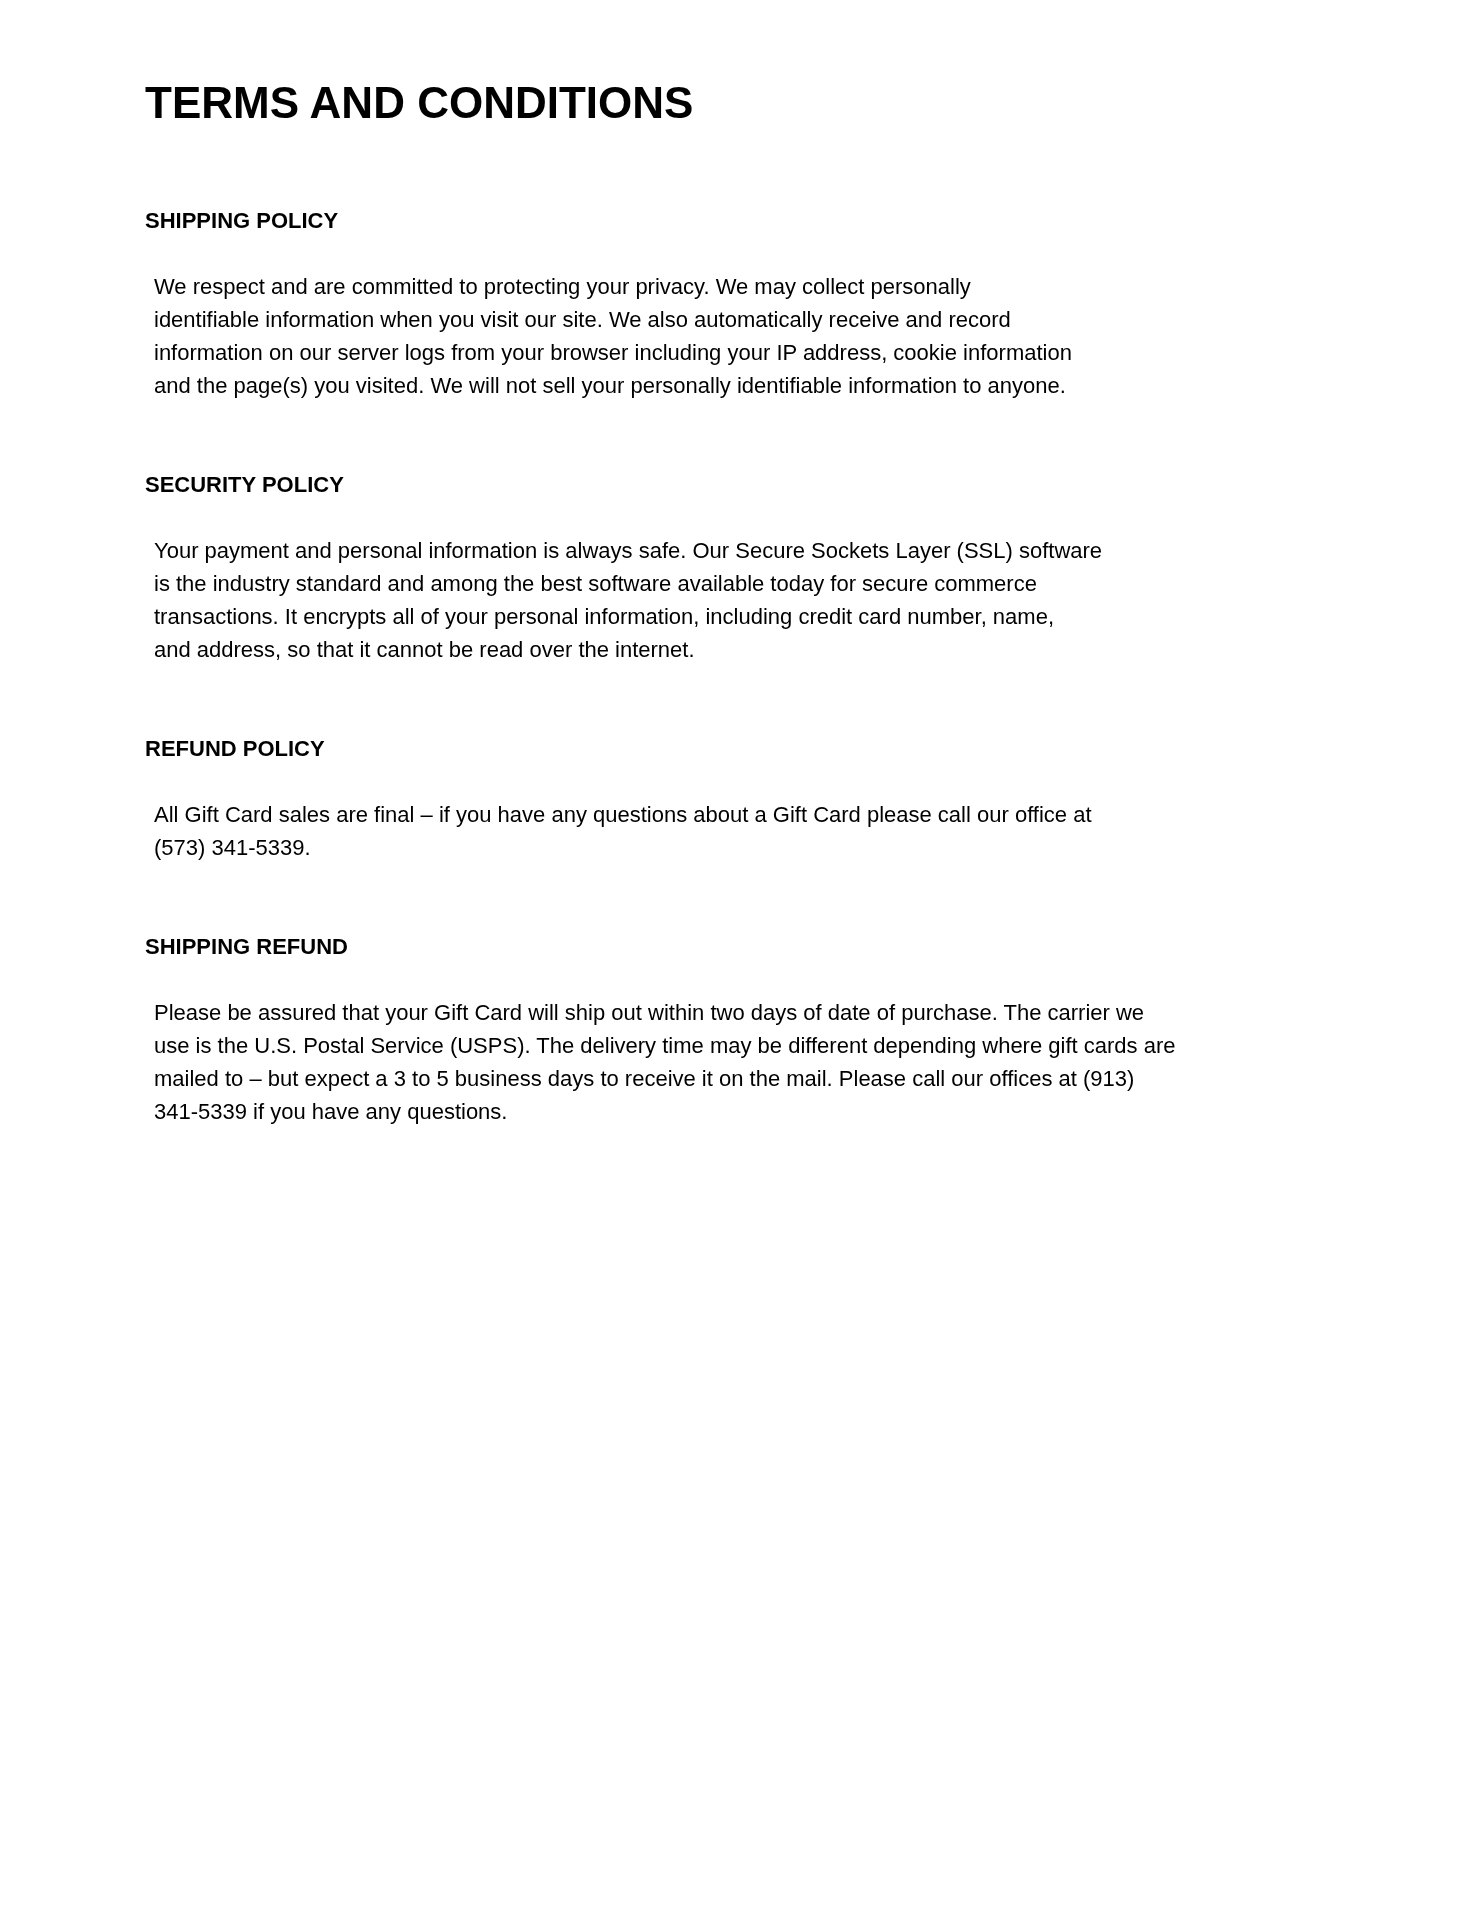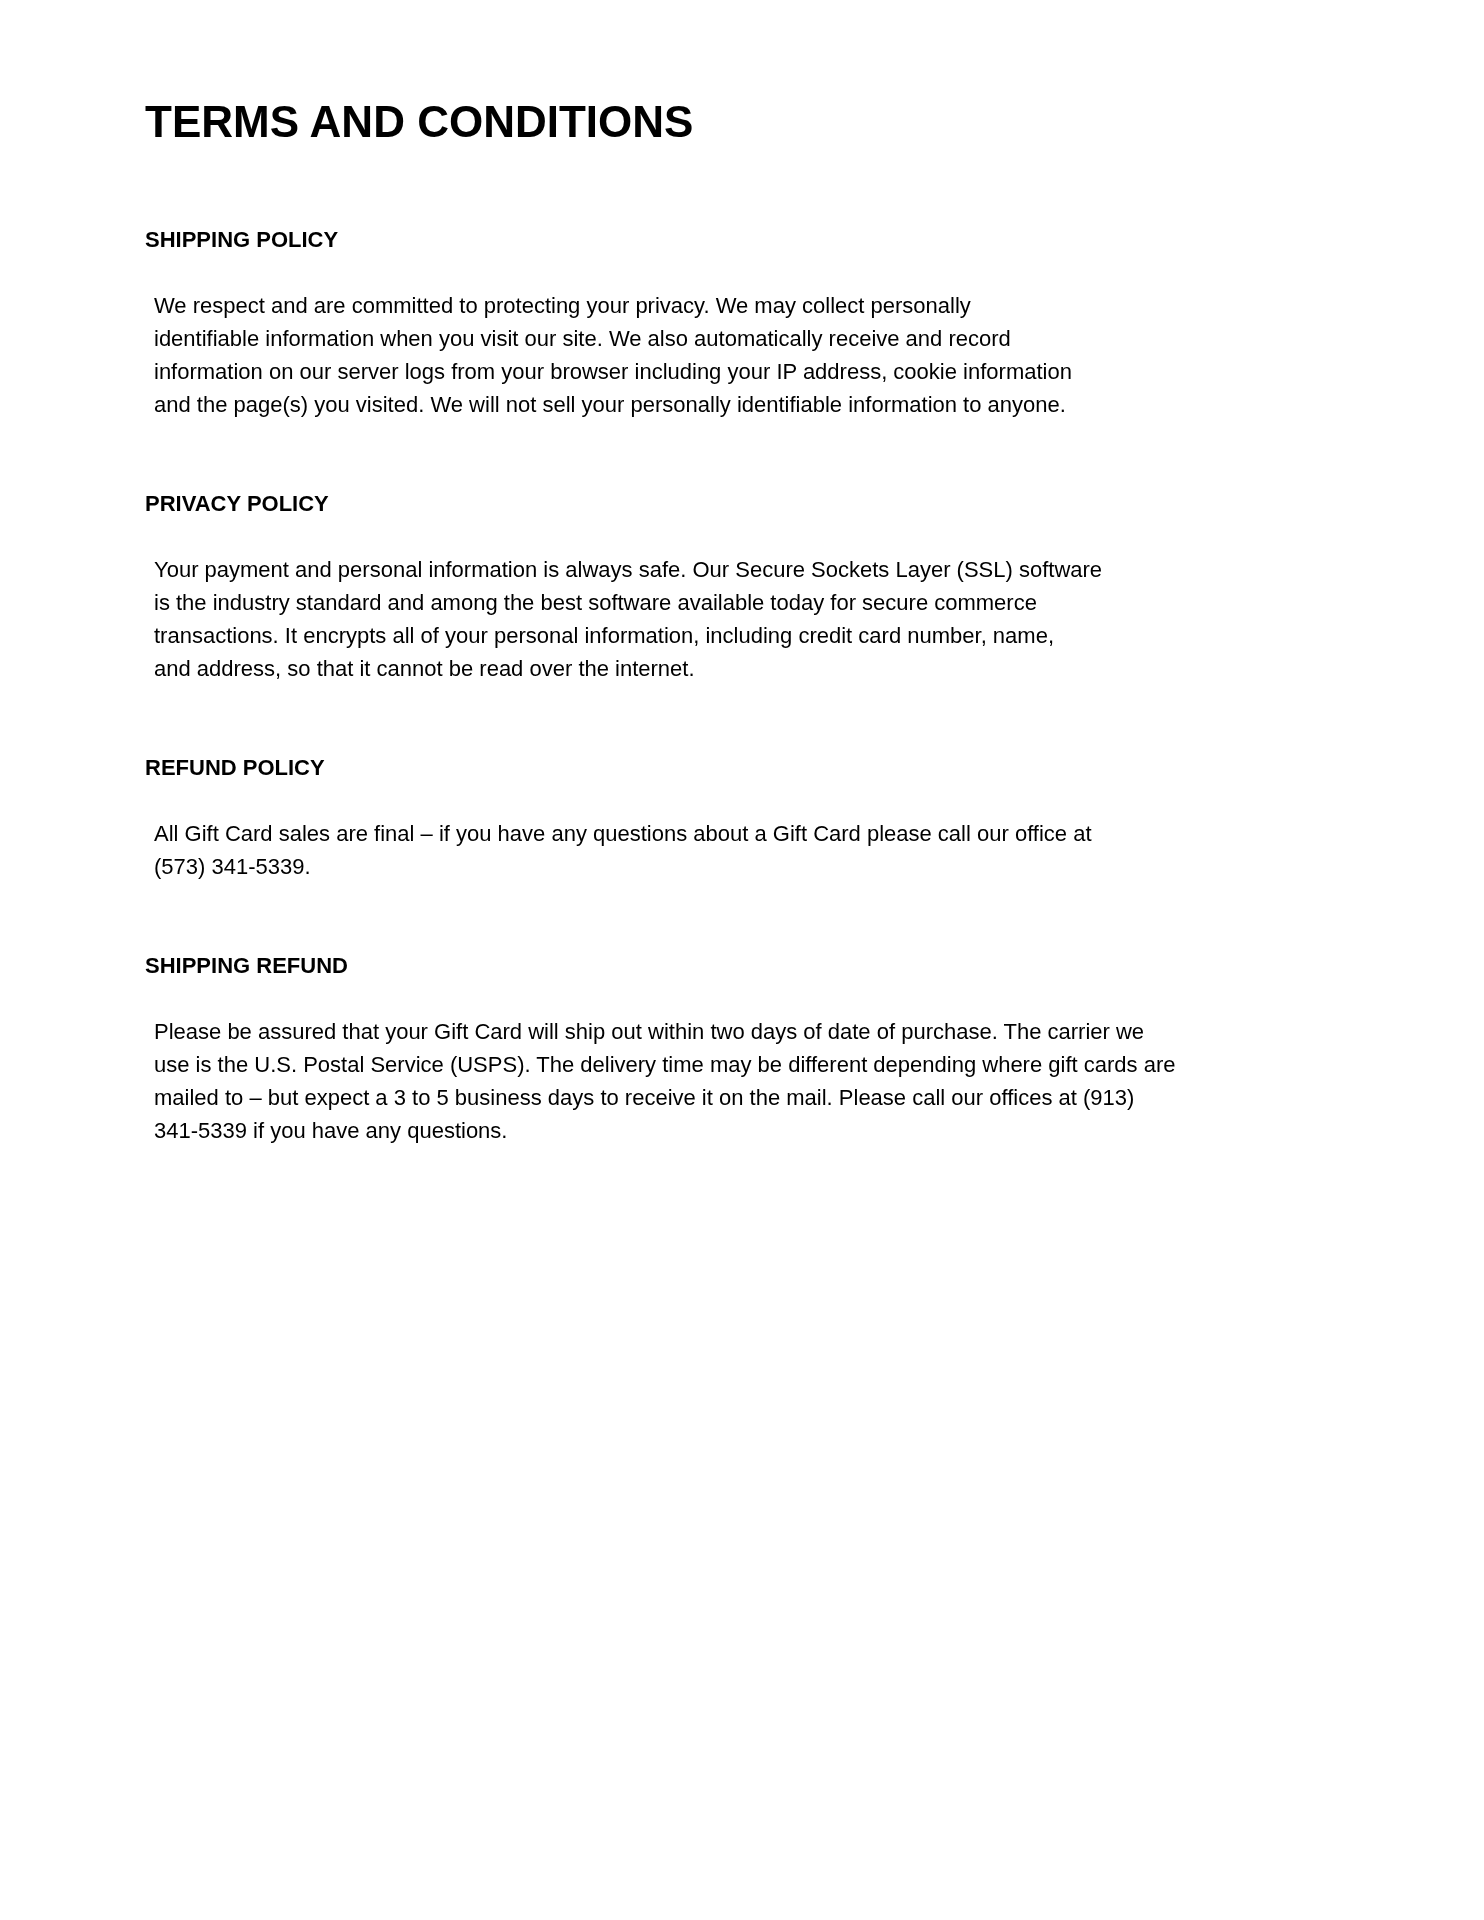--- a/index.html
+++ b/index.html
@@ -12,21 +12,21 @@
     height: 1920px;
     overflow: hidden;
     font-family: "Liberation Sans", "DejaVu Sans", sans-serif;
     color: #000000;
     -webkit-font-smoothing: antialiased;
   }
   .page {
     box-sizing: border-box;
     width: 1484px;
     height: 1920px;
-    padding: 95px 40px 0 145px;
+    padding: 76px 40px 0 145px;
   }
   .doc-title {
     font-size: 44px;
     font-weight: 700;
     line-height: 53px;
     letter-spacing: 0px;
     margin: 0 0 75px 0;
   }
   .section-heading {
     font-size: 22px;
@@ -51,21 +51,21 @@
 
   <section>
     <h2 class="section-heading">SHIPPING POLICY</h2>
     <p class="section-body">We respect and are committed to protecting your privacy. We may collect personally
 identifiable information when you visit our site. We also automatically receive and record
 information on our server logs from your browser including your IP address, cookie information
 and the page(s) you visited. We will not sell your personally identifiable information to anyone.</p>
   </section>
 
   <section>
-    <h2 class="section-heading">PRIVACY POLICY</h2>
+    <h2 class="section-heading">SECURITY POLICY</h2>
     <p class="section-body">Your payment and personal information is always safe. Our Secure Sockets Layer (SSL) software
 is the industry standard and among the best software available today for secure commerce
 transactions. It encrypts all of your personal information, including credit card number, name,
 and address, so that it cannot be read over the internet.</p>
   </section>
 
   <section>
     <h2 class="section-heading">REFUND POLICY</h2>
     <p class="section-body">All Gift Card sales are final – if you have any questions about a Gift Card please call our office at
 (573) 341-5339.</p>

